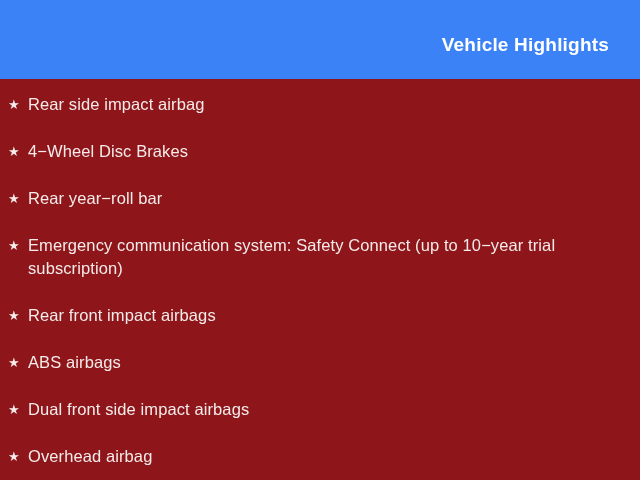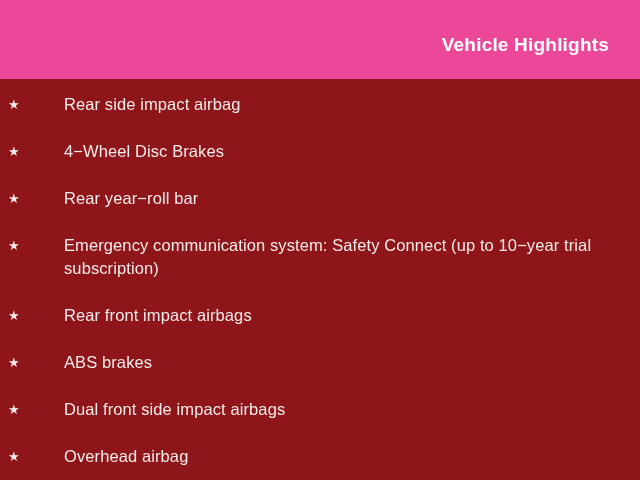--- a/index.html
+++ b/index.html
@@ -21,21 +21,21 @@
     overflow: hidden;
   }
 
   
   .header {
     position: absolute;
     top: 0;
     left: 0;
     width: 640px;
     height: 79px;
-    background: #ec4899;
+    background: #3b82f6;
     box-sizing: border-box;
     display: flex;
     align-items: center;
     justify-content: flex-end;
     padding-right: 31px;
   }
   .header-title {
     color: #FFFFFF;
     font-size: 19px;
     font-weight: bold;
@@ -76,21 +76,20 @@
     width: 20px;
     color: #F4EBEA;
     font-size: 13px;
     line-height: 23px;
     text-align: left;
     user-select: none;
   }
   .feature-text {
     flex: 1 1 auto;
     max-width: 575px;
-    margin-left: 36px;
   }
 </style>
 </head>
 <body>
 
 <div class="slide">
 
   <div class="header">
     <div class="header-title">Vehicle Highlights</div>
   </div>
@@ -118,21 +117,21 @@
         <span class="feature-text">Emergency communication system: Safety Connect (up to 10−year trial subscription)</span>
       </li>
 
       <li class="feature-item">
         <span class="bullet-star">★</span>
         <span class="feature-text">Rear front impact airbags</span>
       </li>
 
       <li class="feature-item">
         <span class="bullet-star">★</span>
-        <span class="feature-text">ABS brakes</span>
+        <span class="feature-text">ABS airbags</span>
       </li>
 
       <li class="feature-item">
         <span class="bullet-star">★</span>
         <span class="feature-text">Dual front side impact airbags</span>
       </li>
 
       <li class="feature-item">
         <span class="bullet-star">★</span>
         <span class="feature-text">Overhead airbag</span>

